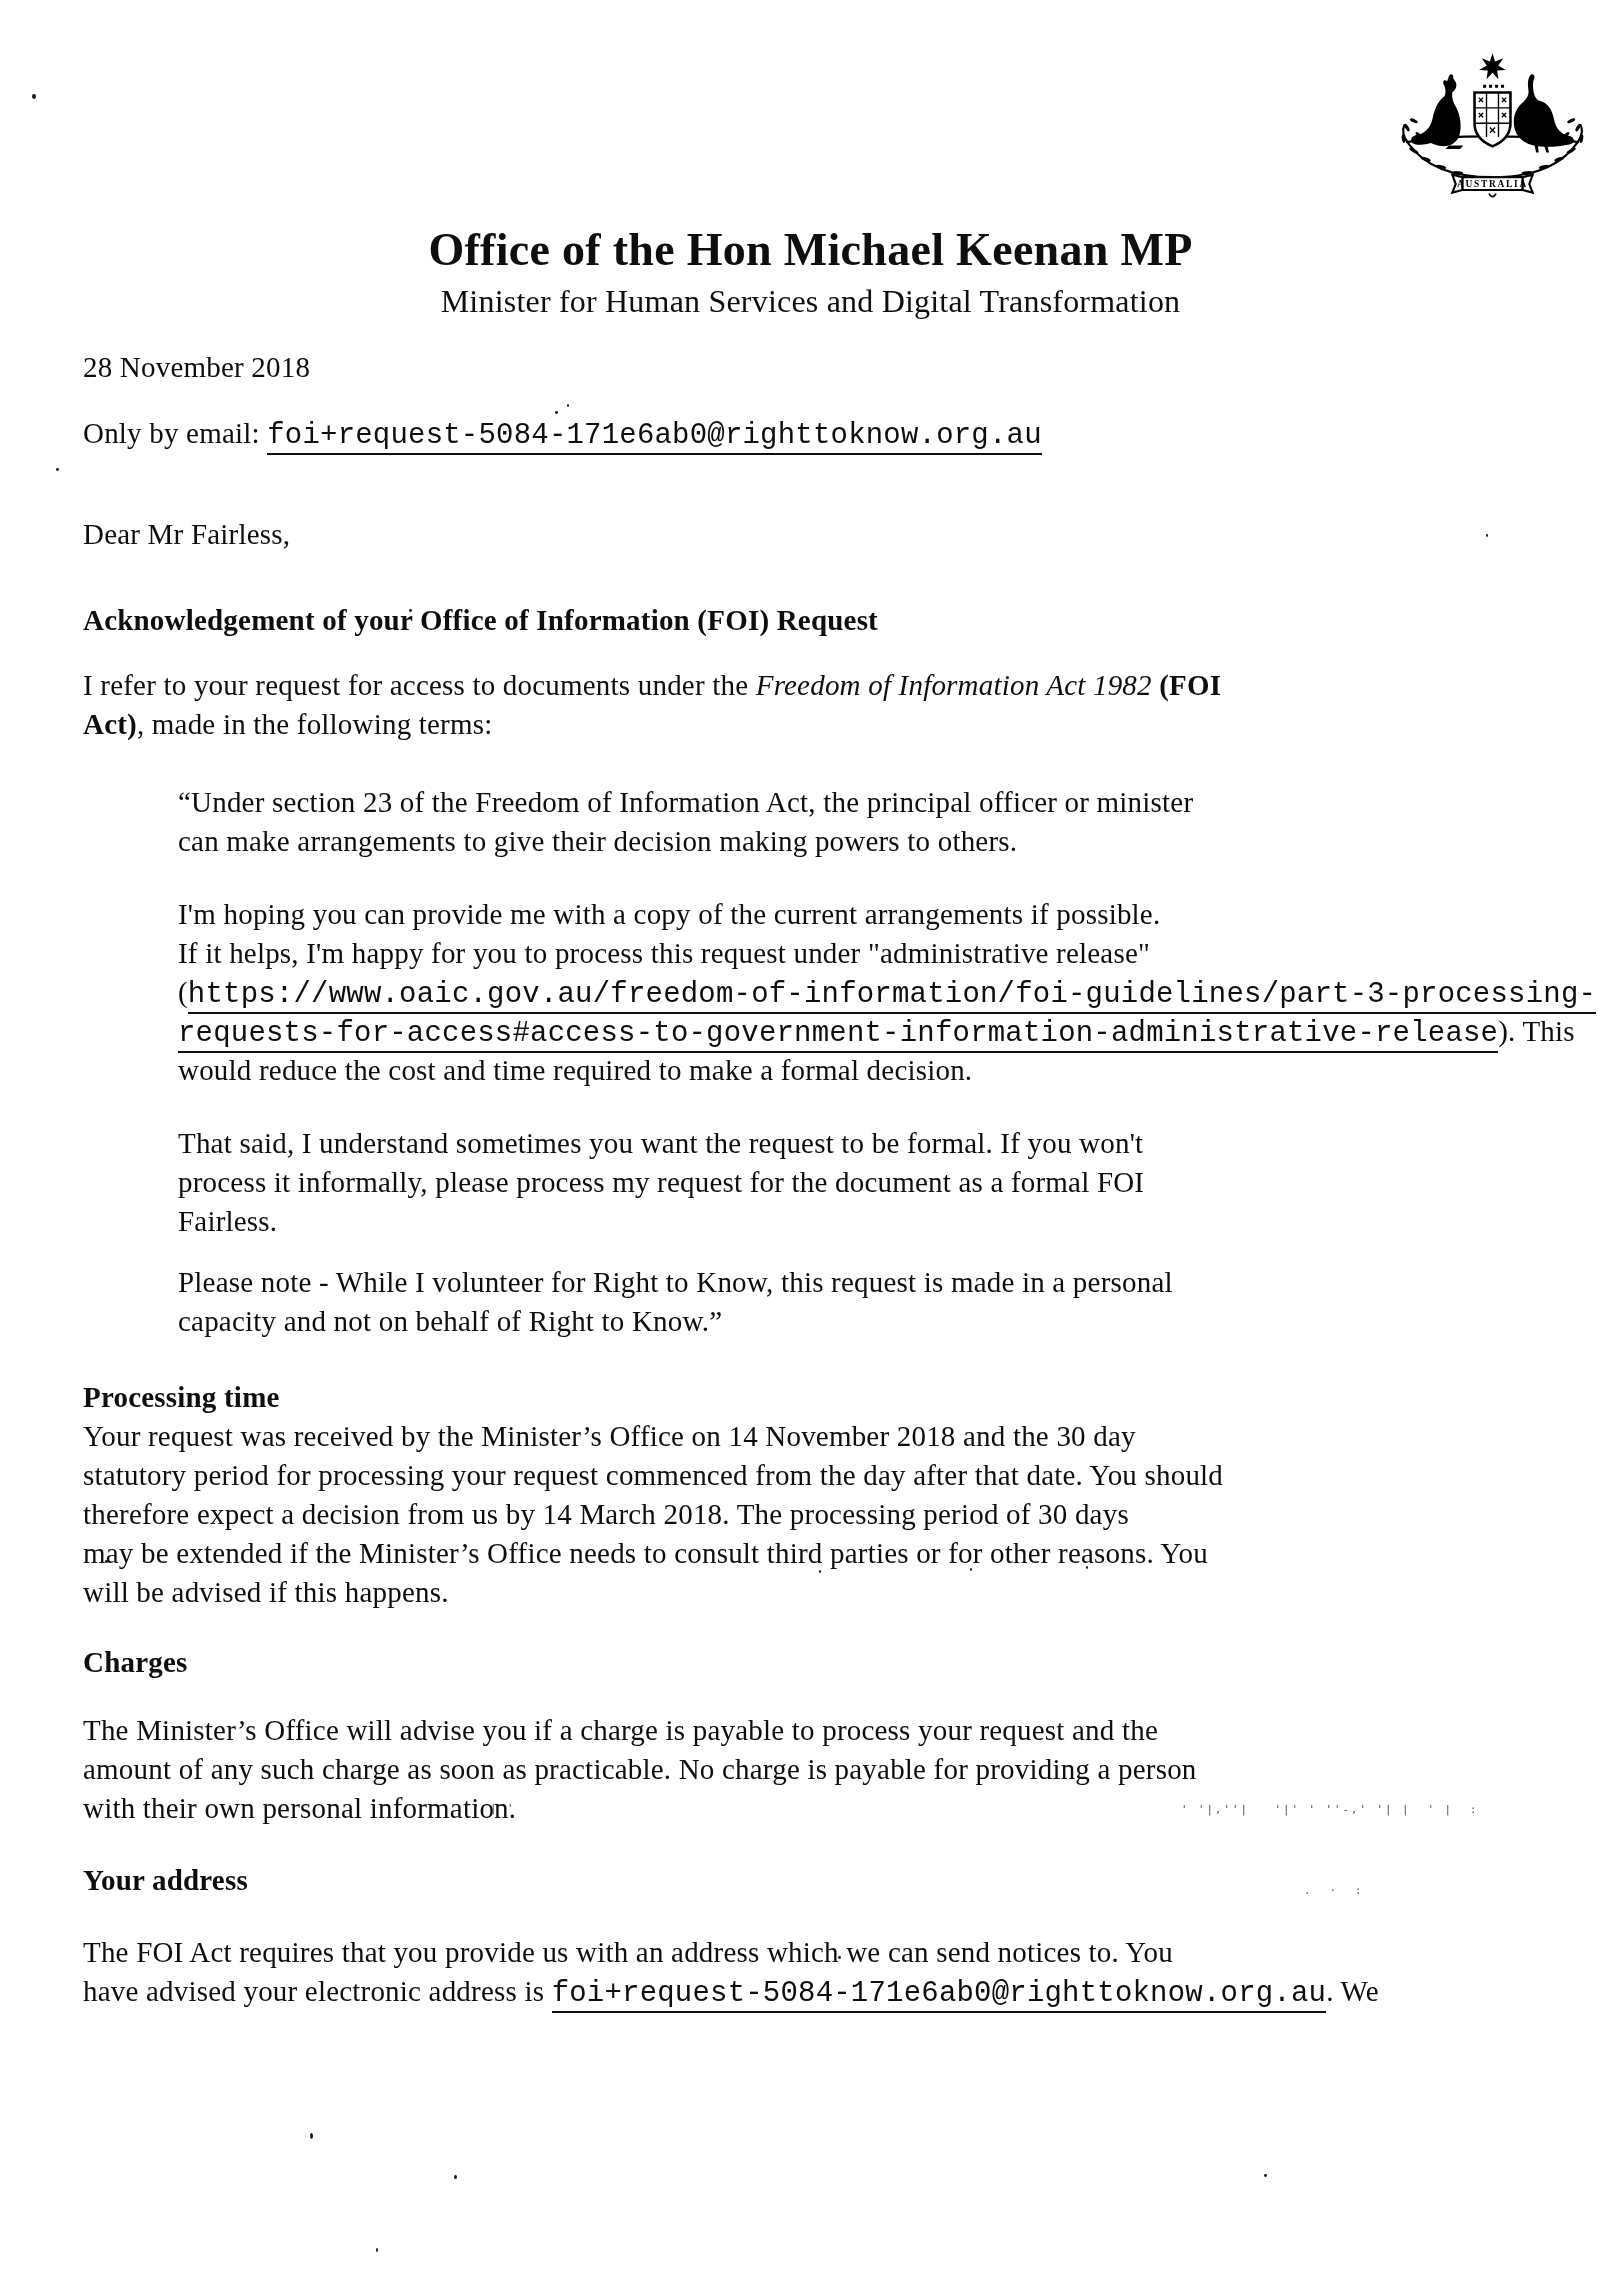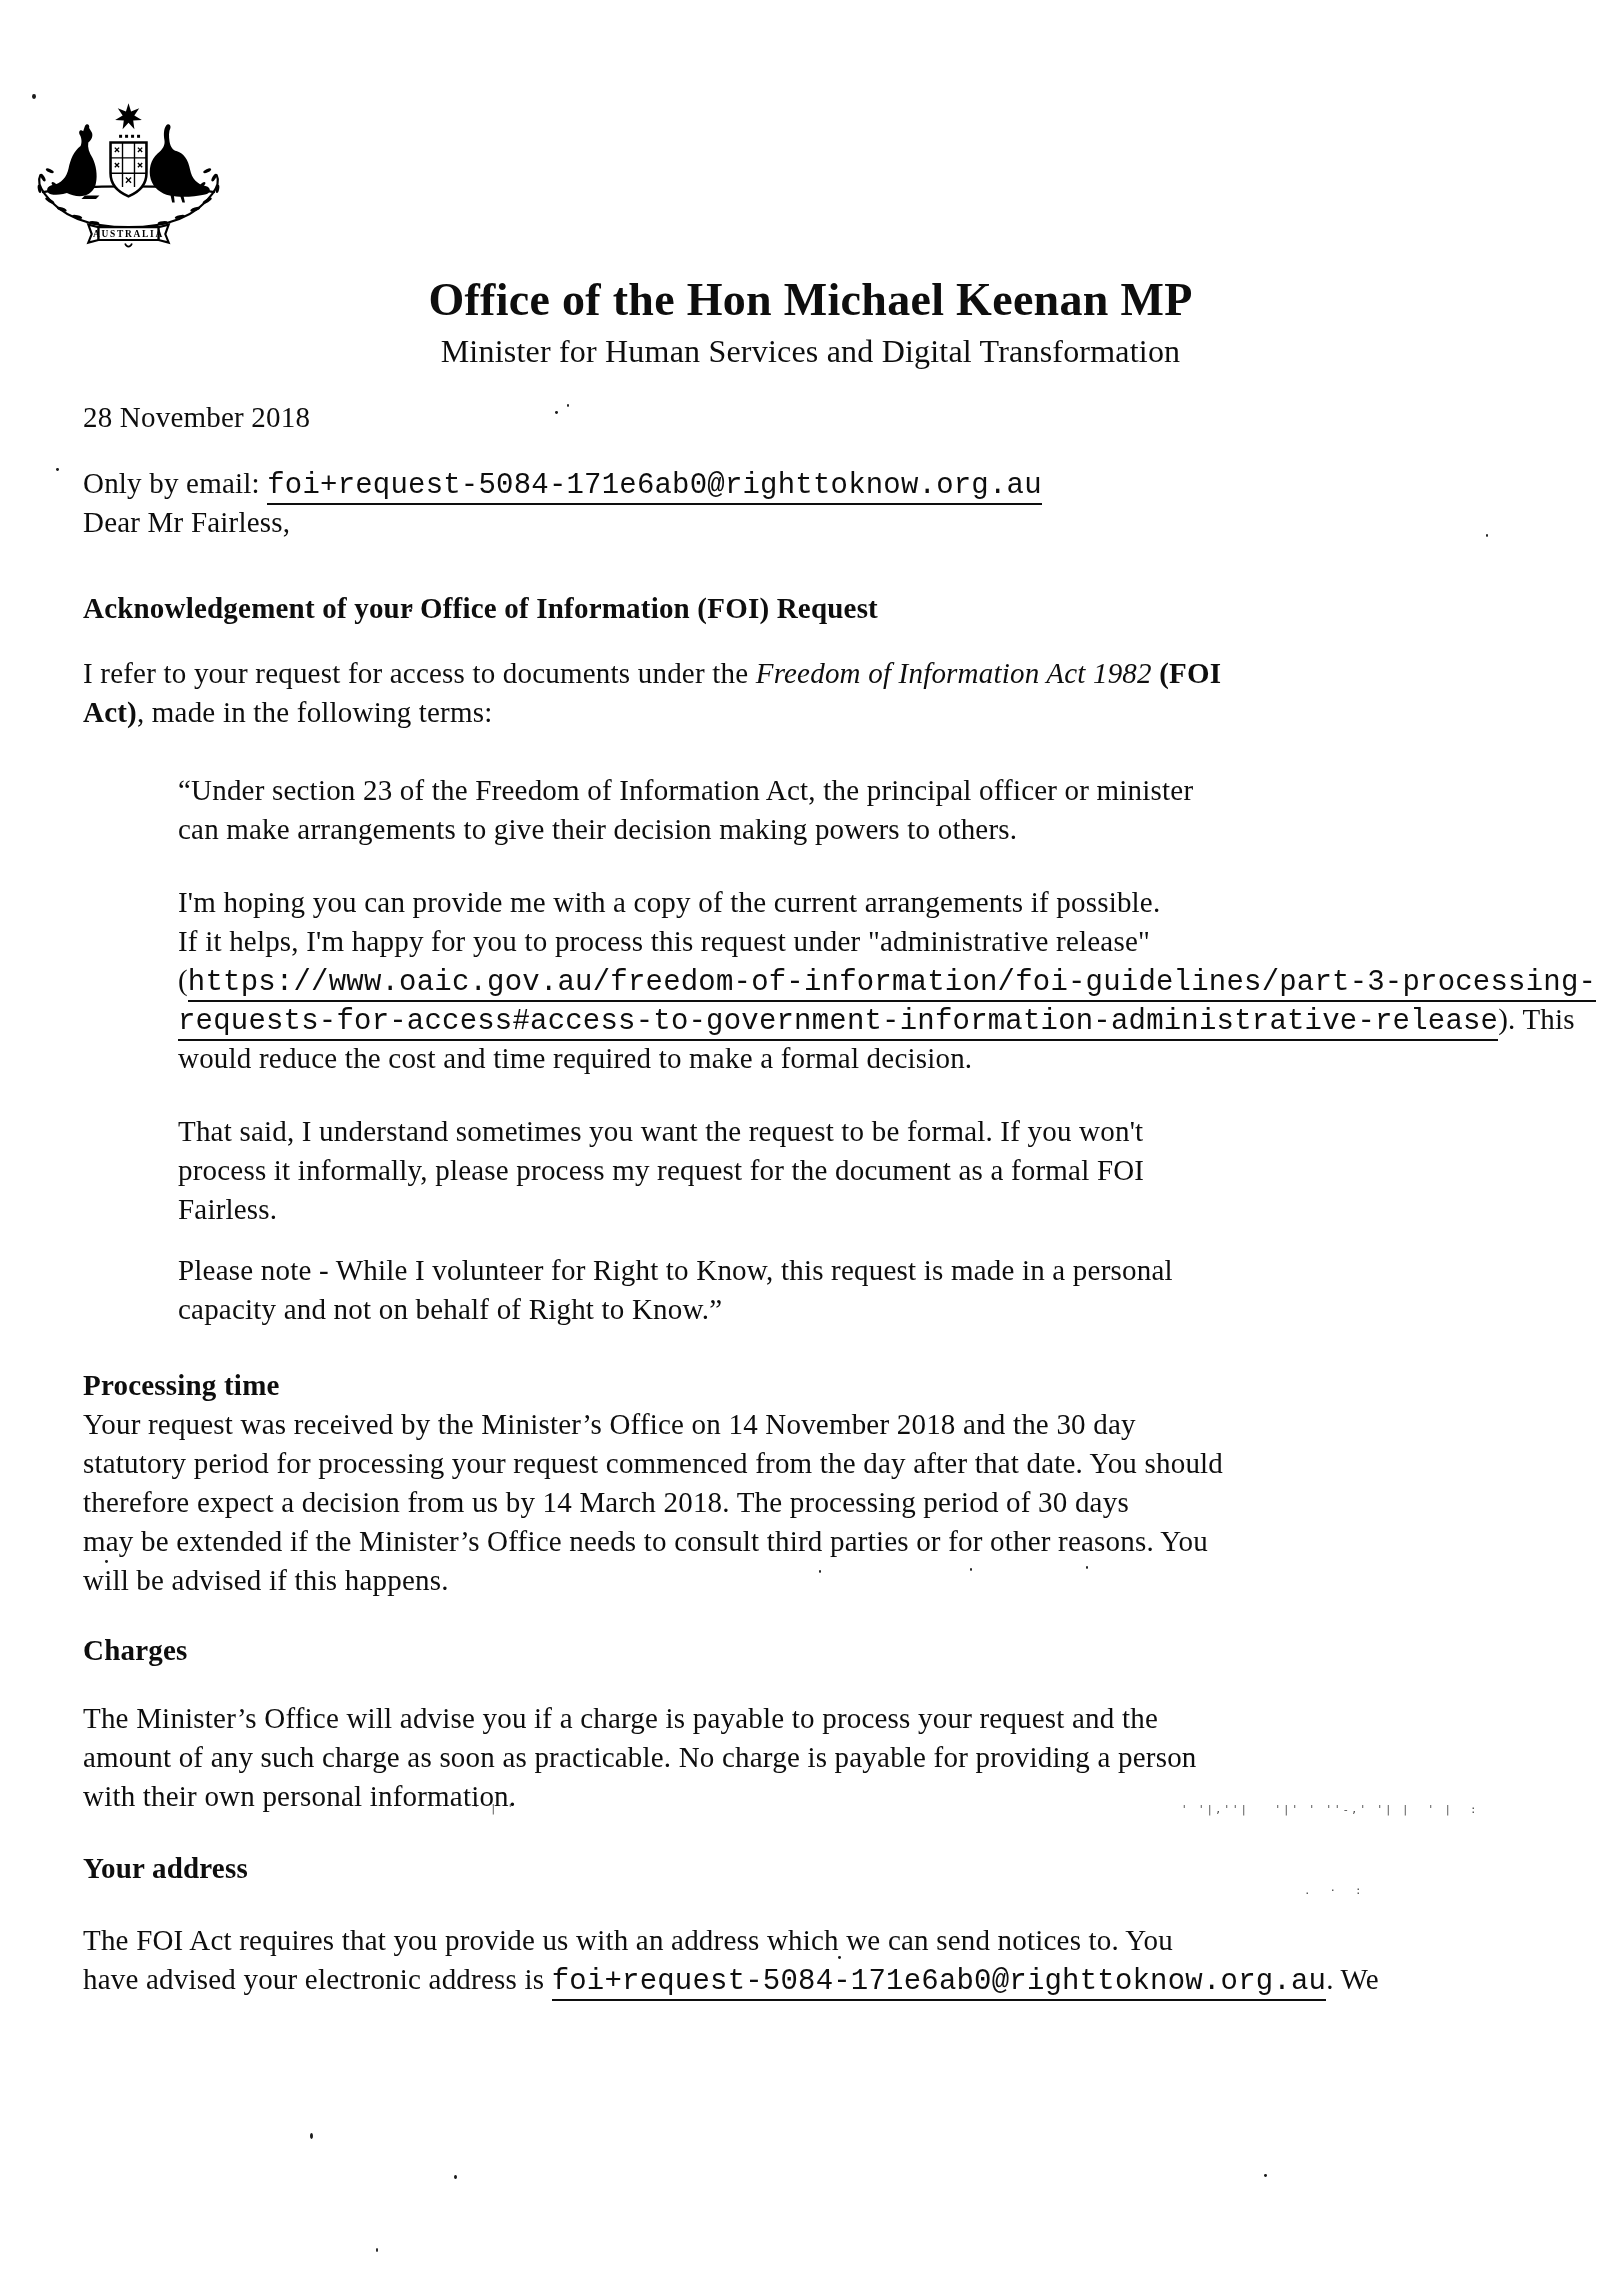--- a/index.html
+++ b/index.html
@@ -5,21 +5,21 @@
   html,body{margin:0;padding:0;background:#e8e8e8;}
   .page{
     position:relative;
     width:1621px;height:2294px;
     margin:0 auto;
     background:#ffffff;
     color:#0e0e0e;
     font-family:"Liberation Serif","DejaVu Serif",serif;
     overflow:hidden;
   }
-  .crest-wrap{padding-top:98px;text-align:left;}
+  .crest-wrap{padding-top:48px;text-align:right;}
   .crest-wrap svg{display:inline-block;}
   .office-title{
     text-align:center;font-weight:700;font-size:46px;line-height:53px;
     margin-top:17px;letter-spacing:0.3px;
   }
   .minister-role{
     text-align:center;font-size:32px;line-height:43px;margin-top:3.9px;letter-spacing:0.2px;
   }
   .content{
     margin-top:25.5px;
@@ -30,21 +30,21 @@
   }
   .ln{height:39px;line-height:39px;white-space:pre;}
   .bold,.sb{font-weight:700;}
   .si{font-style:italic;}
   .su{border-bottom:2.5px solid currentColor;padding-bottom:1px;font-family:Liberation Mono, monospace;}
   .quote{margin-left:95px;}
   
   .m22{margin-top:21.6px}.m27{margin-top:26.5px}.m30{margin-top:29px}
   .m32{margin-top:31px}.m34{margin-top:33px}.m35{margin-top:34px}
   .m38{margin-top:37px}.m40{margin-top:39px}.m48{margin-top:47px}
-  .m63{}
+  .m63{margin-top:62px}
   
   .noise{
     position:absolute;font-family:"DejaVu Sans Mono",monospace;
     font-size:10.8px;letter-spacing:2px;color:#222;opacity:.8;white-space:pre;
   }
   .speck{position:absolute;background:#1b1b1b;border-radius:50%;}
 </style>
 </head>
 <body>
 

